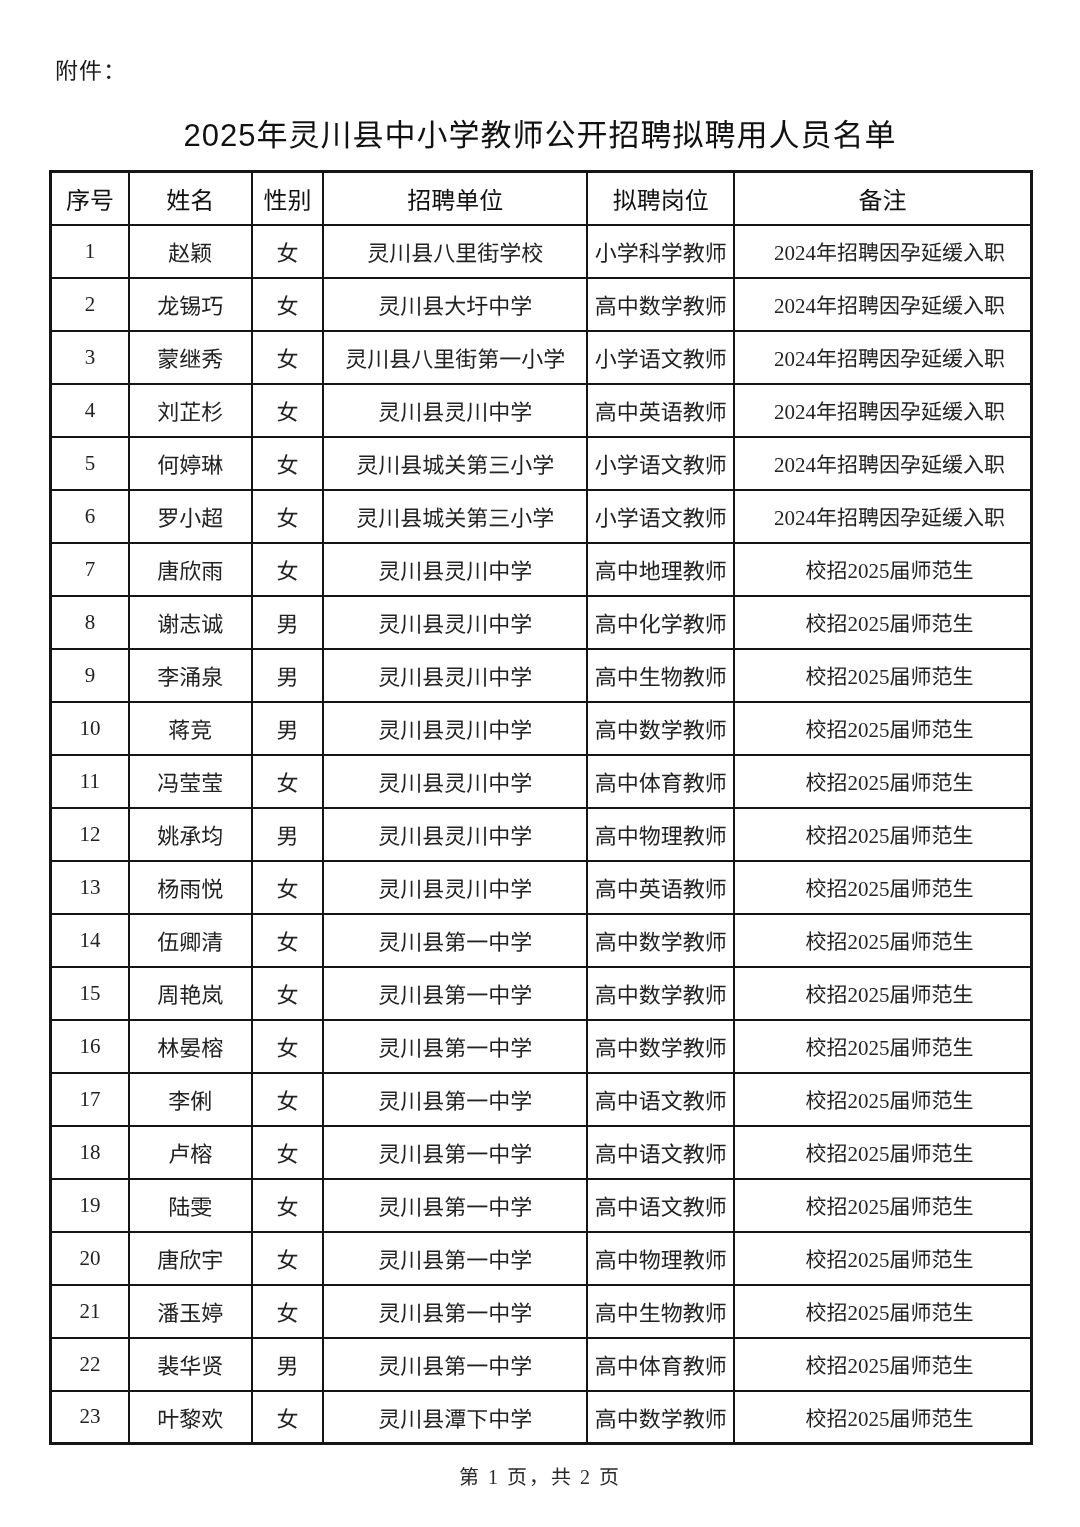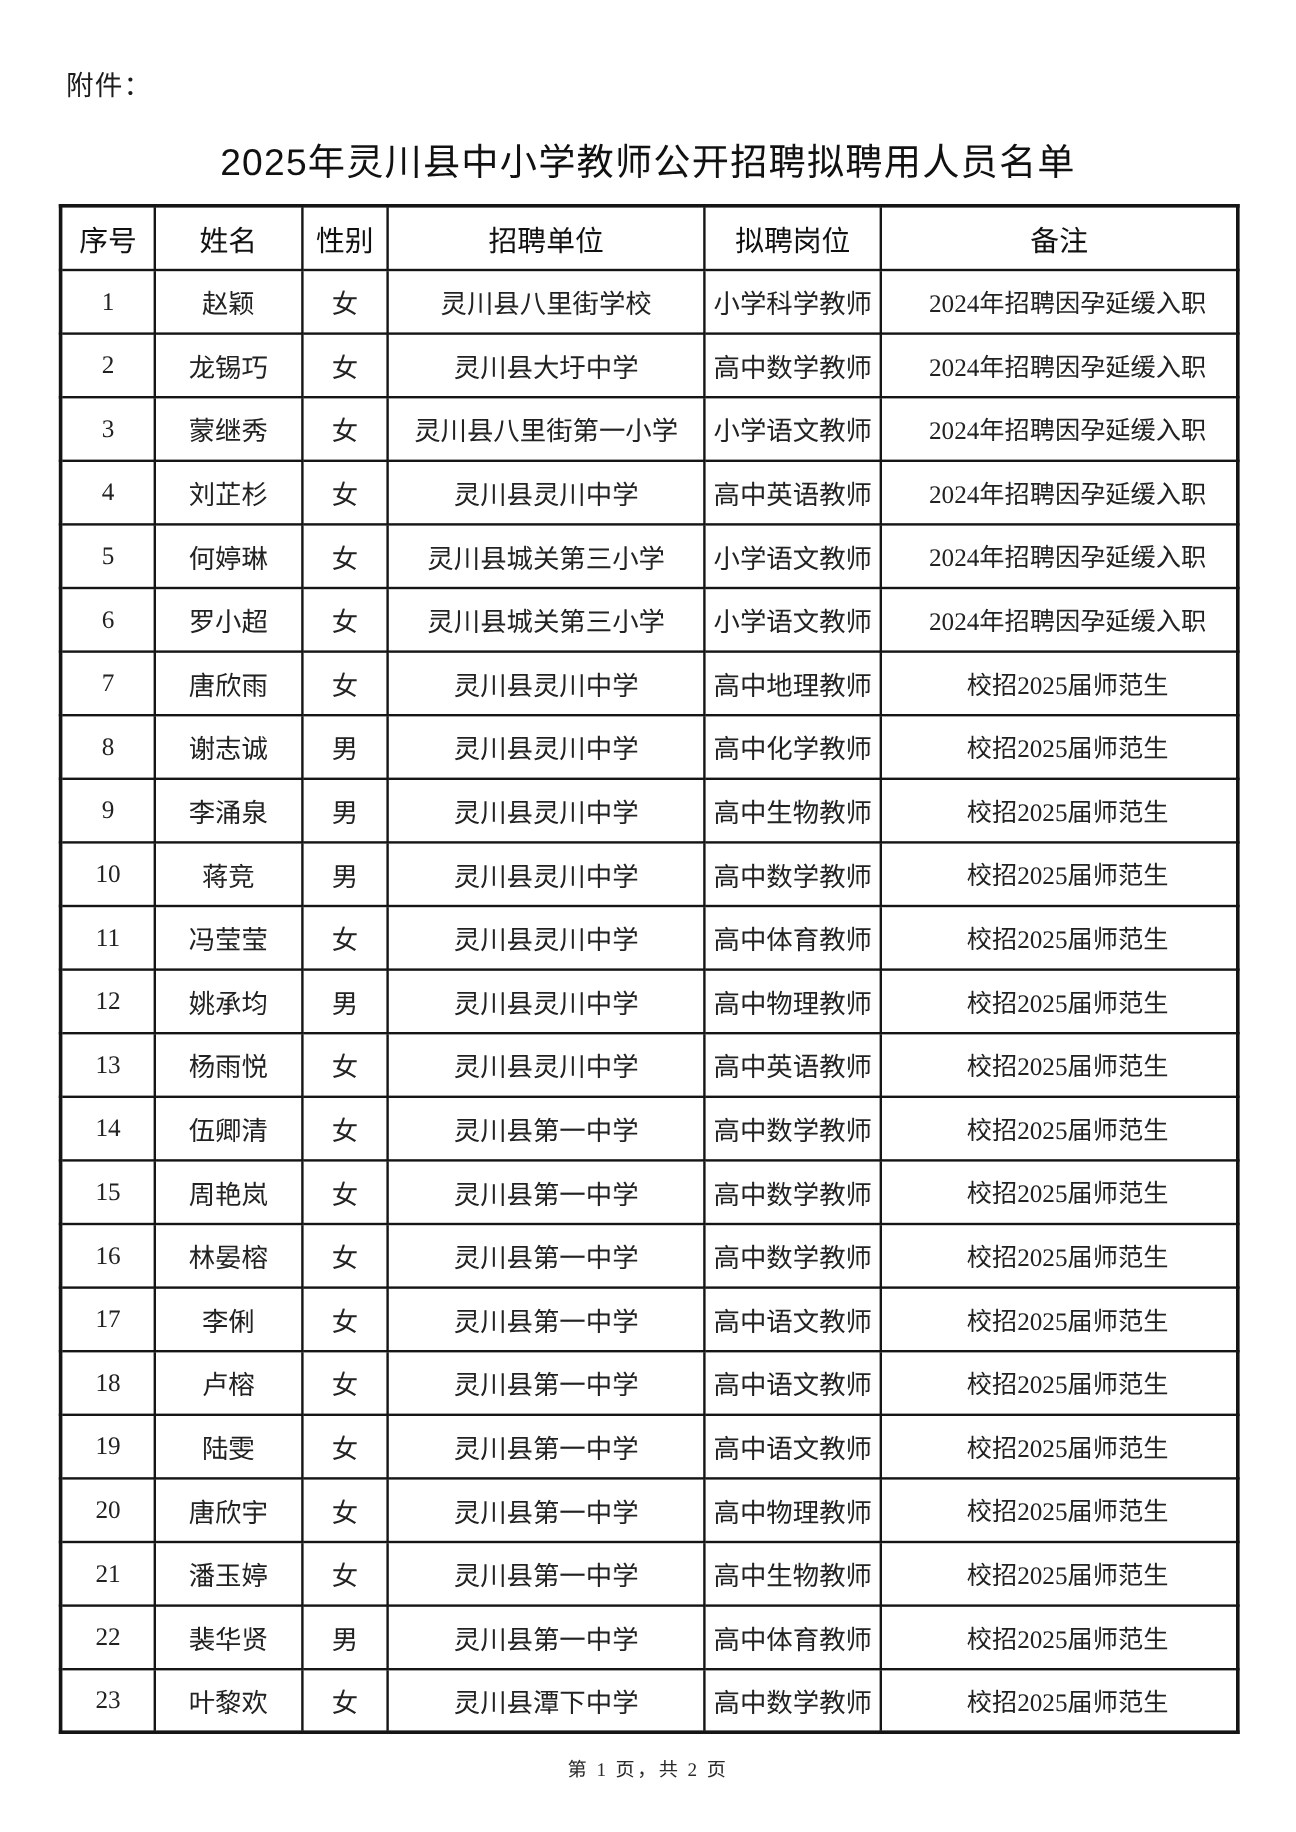--- a/index.html
+++ b/index.html
@@ -69,21 +69,21 @@
   table.roster td.col-index {
     font-size: 21px;
   }
   table.roster td.col-remark {
     font-size: 21px;
     padding-left: 16px;
   }
   .page-footer {
     margin-top: 16px;
     text-align: center;
-    font-size: 16px;
+    font-size: 20px;
     color: #2a2a2a;
     letter-spacing: 2px;
     font-family: "Liberation Serif", "DejaVu Serif", serif;
   }
 </style>
 </head>
 <body>
 
 <div class="page">
 

